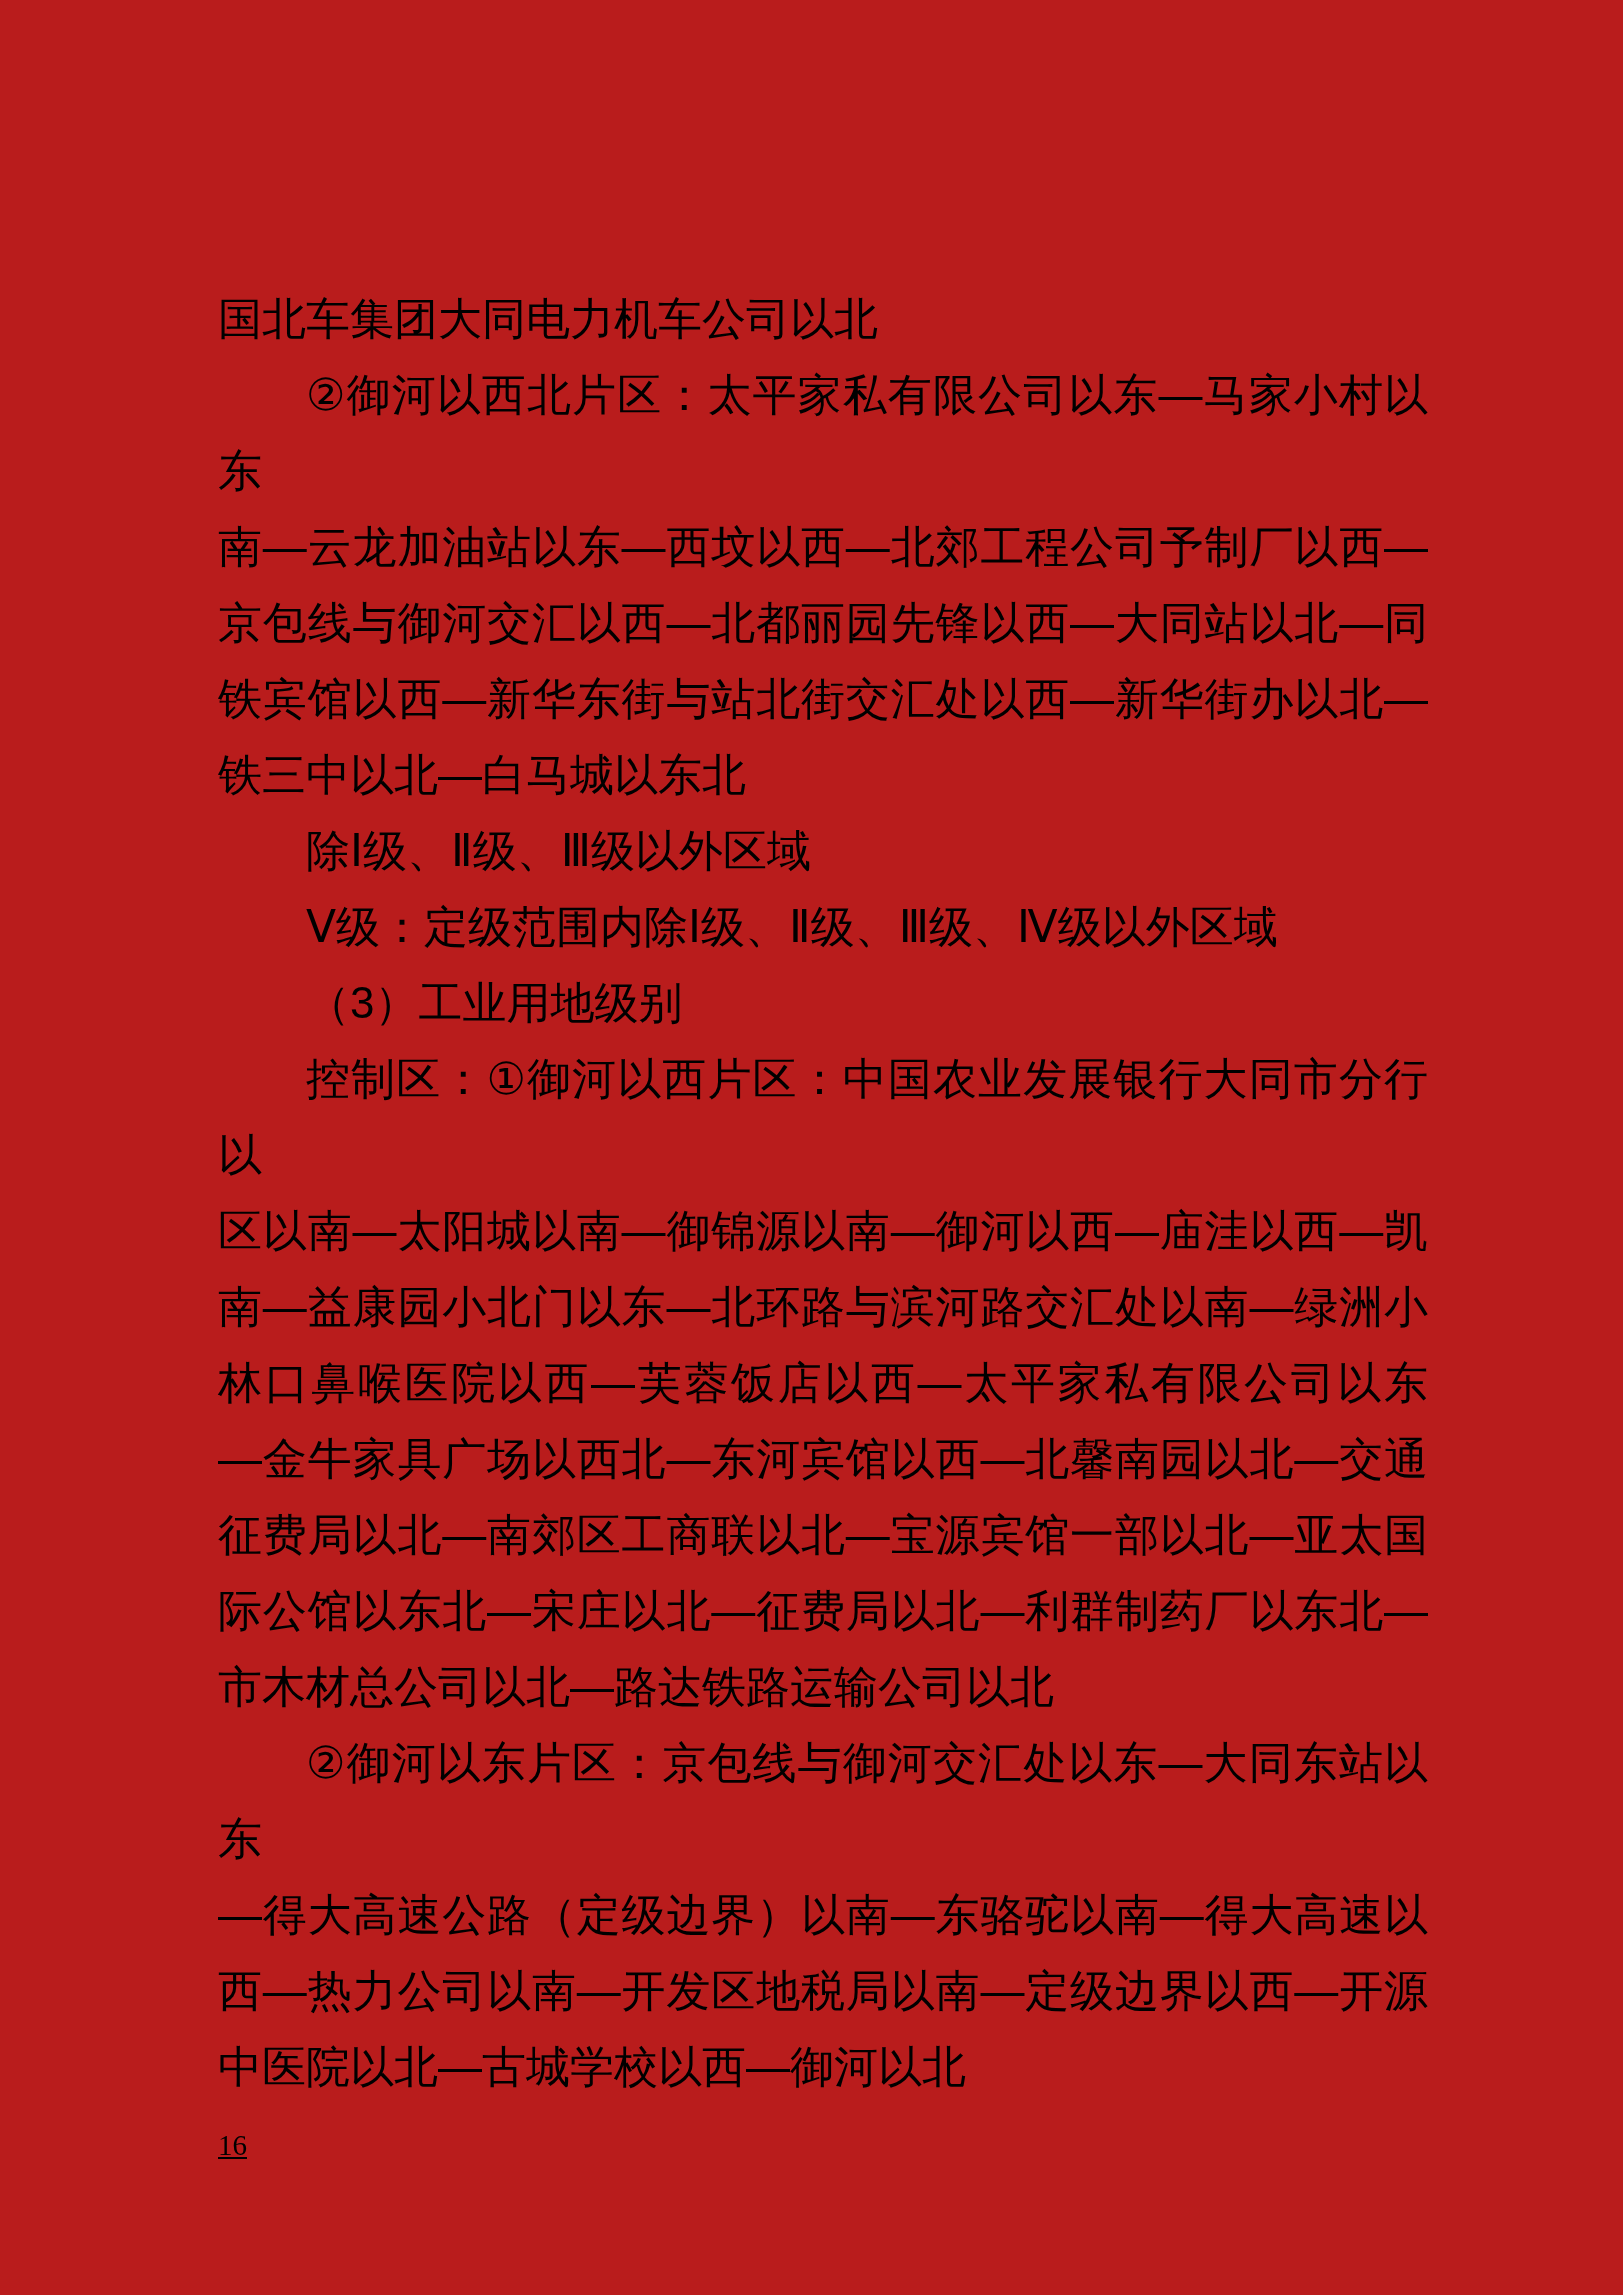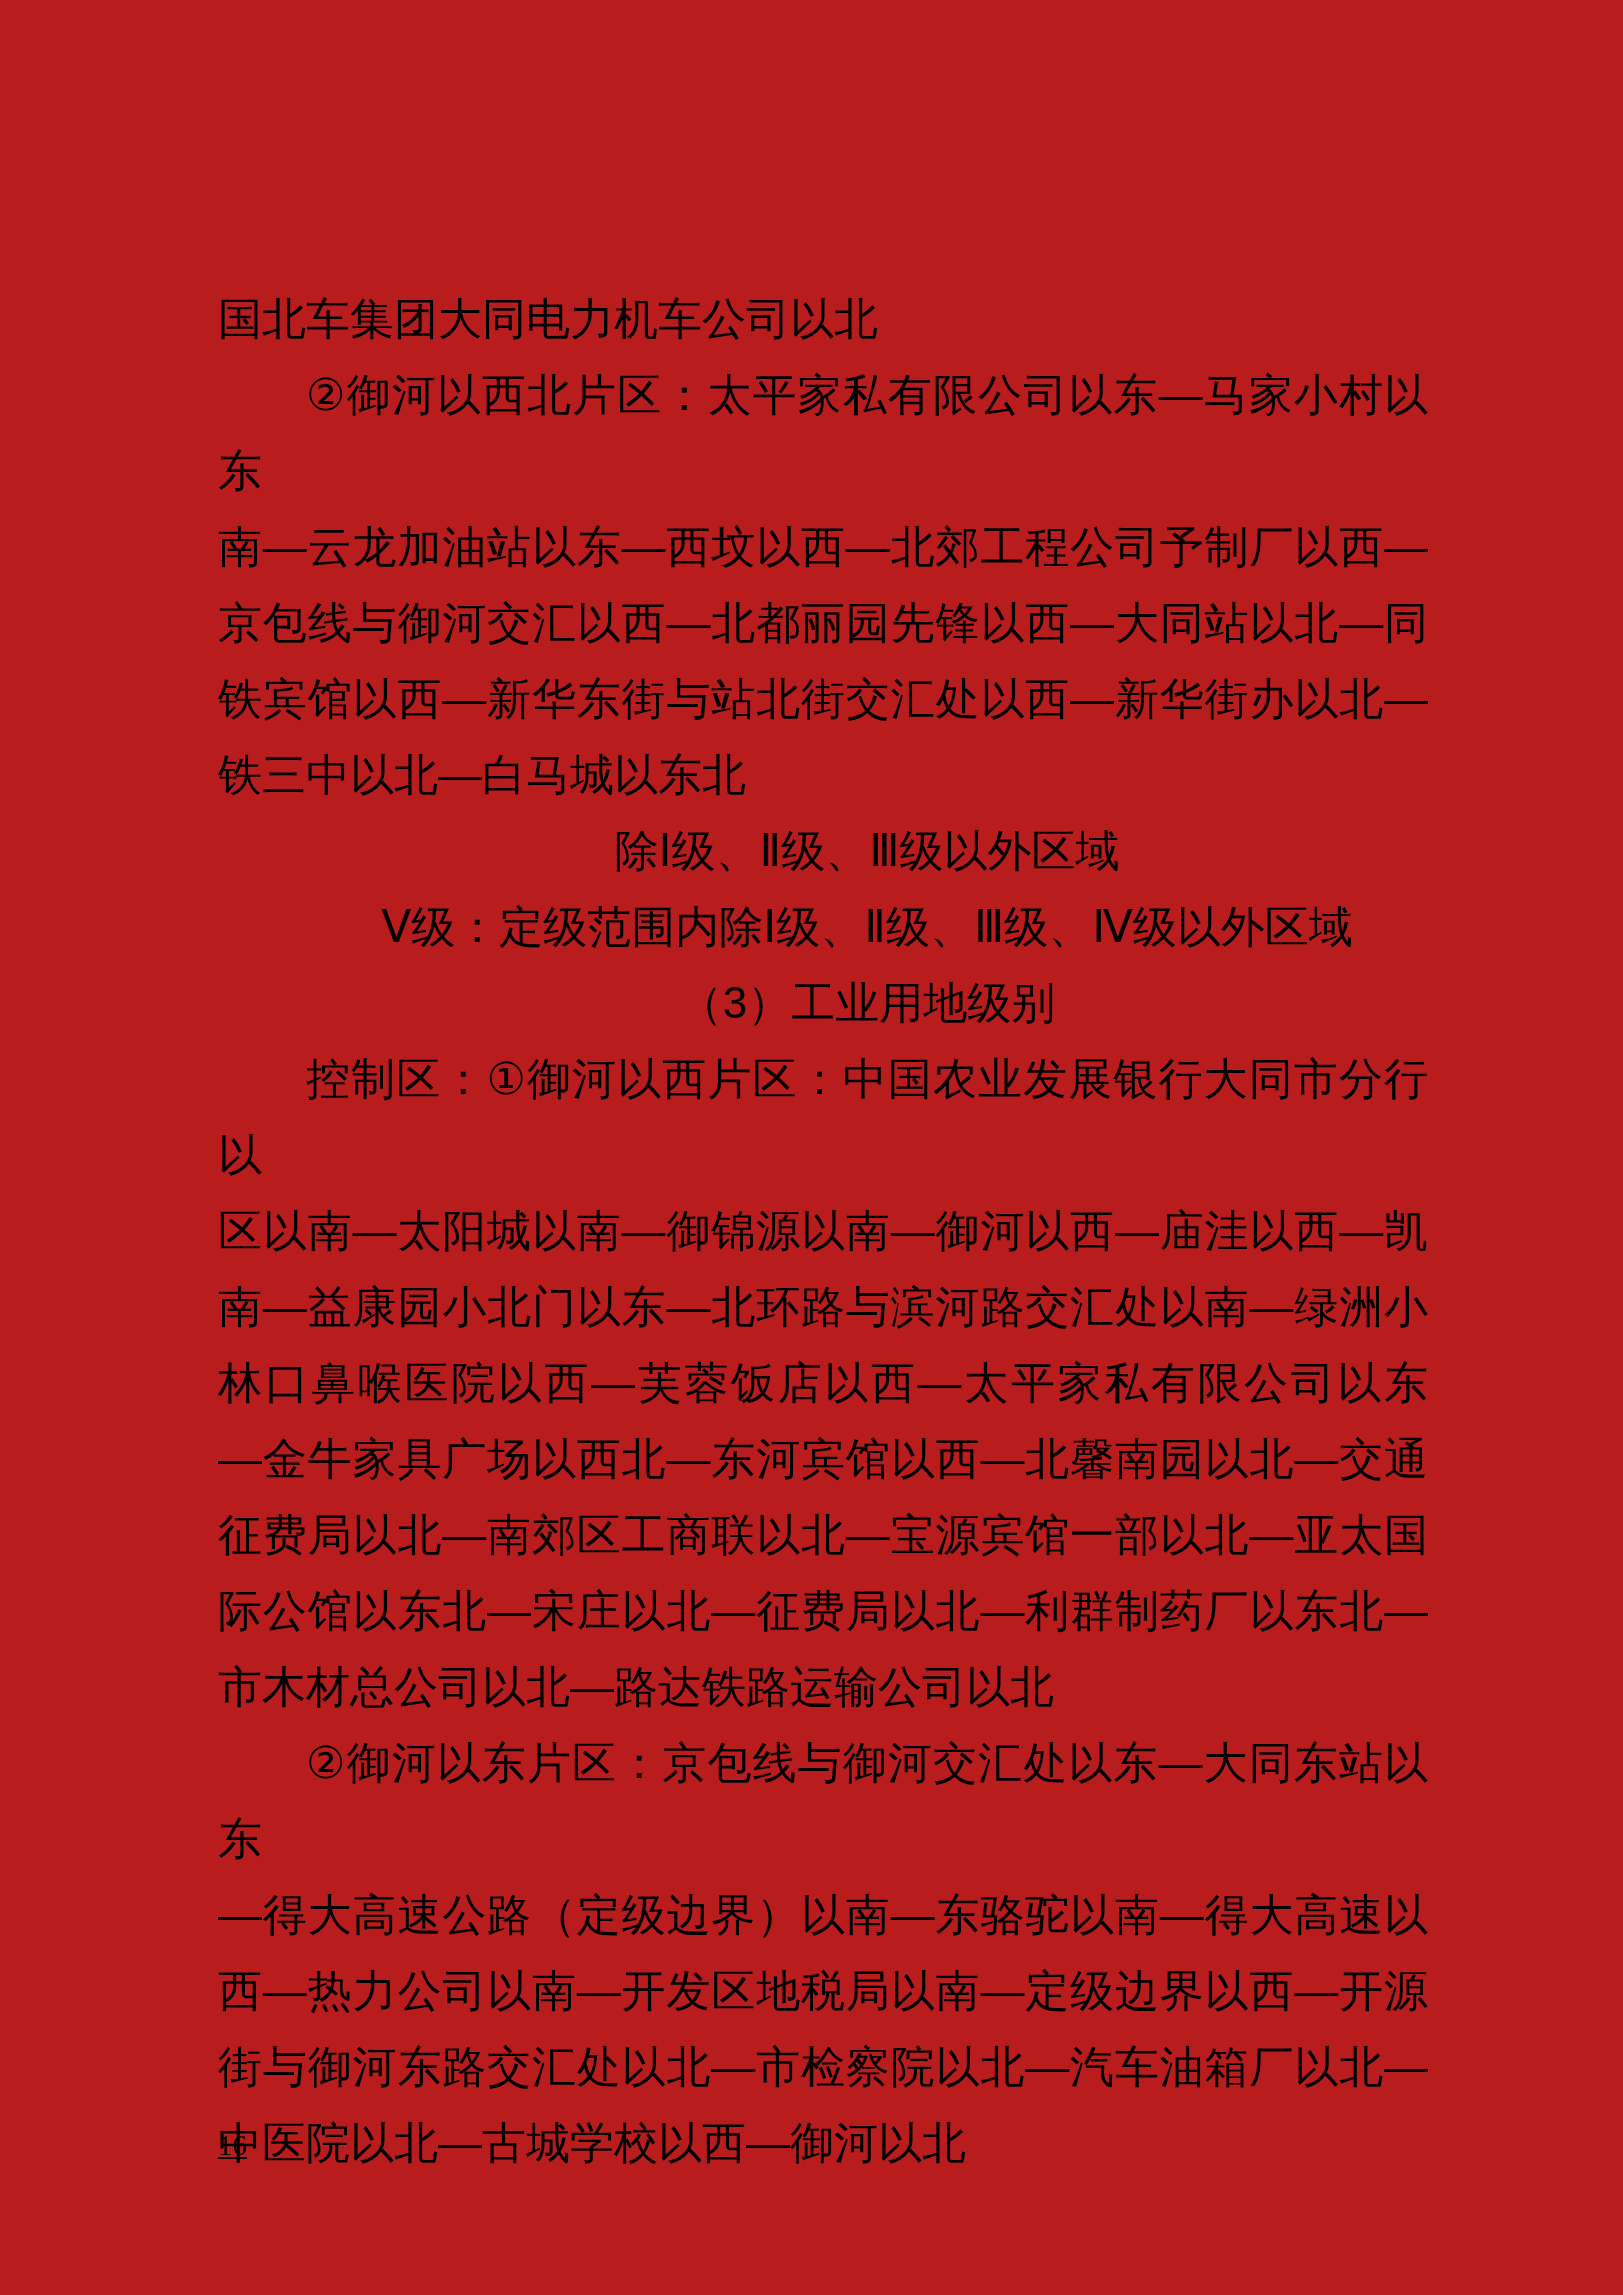--- a/index.html
+++ b/index.html
@@ -31,21 +31,20 @@
     color: #000000;
   }
   .line {
     margin: 0;
     padding: 0;
     white-space: normal;
   }
   
   .line.indent {
     text-indent: 88px;
-    text-align: center;
   }
   
   .line.full {
     text-align: justify;
     text-align-last: justify;
   }
   .page-number {
     position: absolute;
     left: 218px;
     top: 2129px;
@@ -74,18 +73,17 @@
     <p class="line full">区以南—太阳城以南—御锦源以南—御河以西—庙洼以西—凯</p>
     <p class="line full">南—益康园小北门以东—北环路与滨河路交汇处以南—绿洲小</p>
     <p class="line full">林口鼻喉医院以西—芙蓉饭店以西—太平家私有限公司以东</p>
     <p class="line full">—金牛家具广场以西北—东河宾馆以西—北馨南园以北—交通</p>
     <p class="line full">征费局以北—南郊区工商联以北—宝源宾馆一部以北—亚太国</p>
     <p class="line full">际公馆以东北—宋庄以北—征费局以北—利群制药厂以东北—</p>
     <p class="line">市木材总公司以北—路达铁路运输公司以北</p>
     <p class="line indent full">②御河以东片区：京包线与御河交汇处以东—大同东站以东</p>
     <p class="line full">—得大高速公路（定级边界）以南—东骆驼以南—得大高速以</p>
     <p class="line full">西—热力公司以南—开发区地税局以南—定级边界以西—开源</p>
-    <p class="line full">街与御河东路交汇处以北—市检察院以北—汽车油箱厂以北—</p>
     <p class="line">中医院以北—古城学校以西—御河以北</p>
   </div>
   <div class="page-number">16</div>
 </div>
 
 
 </body></html>

